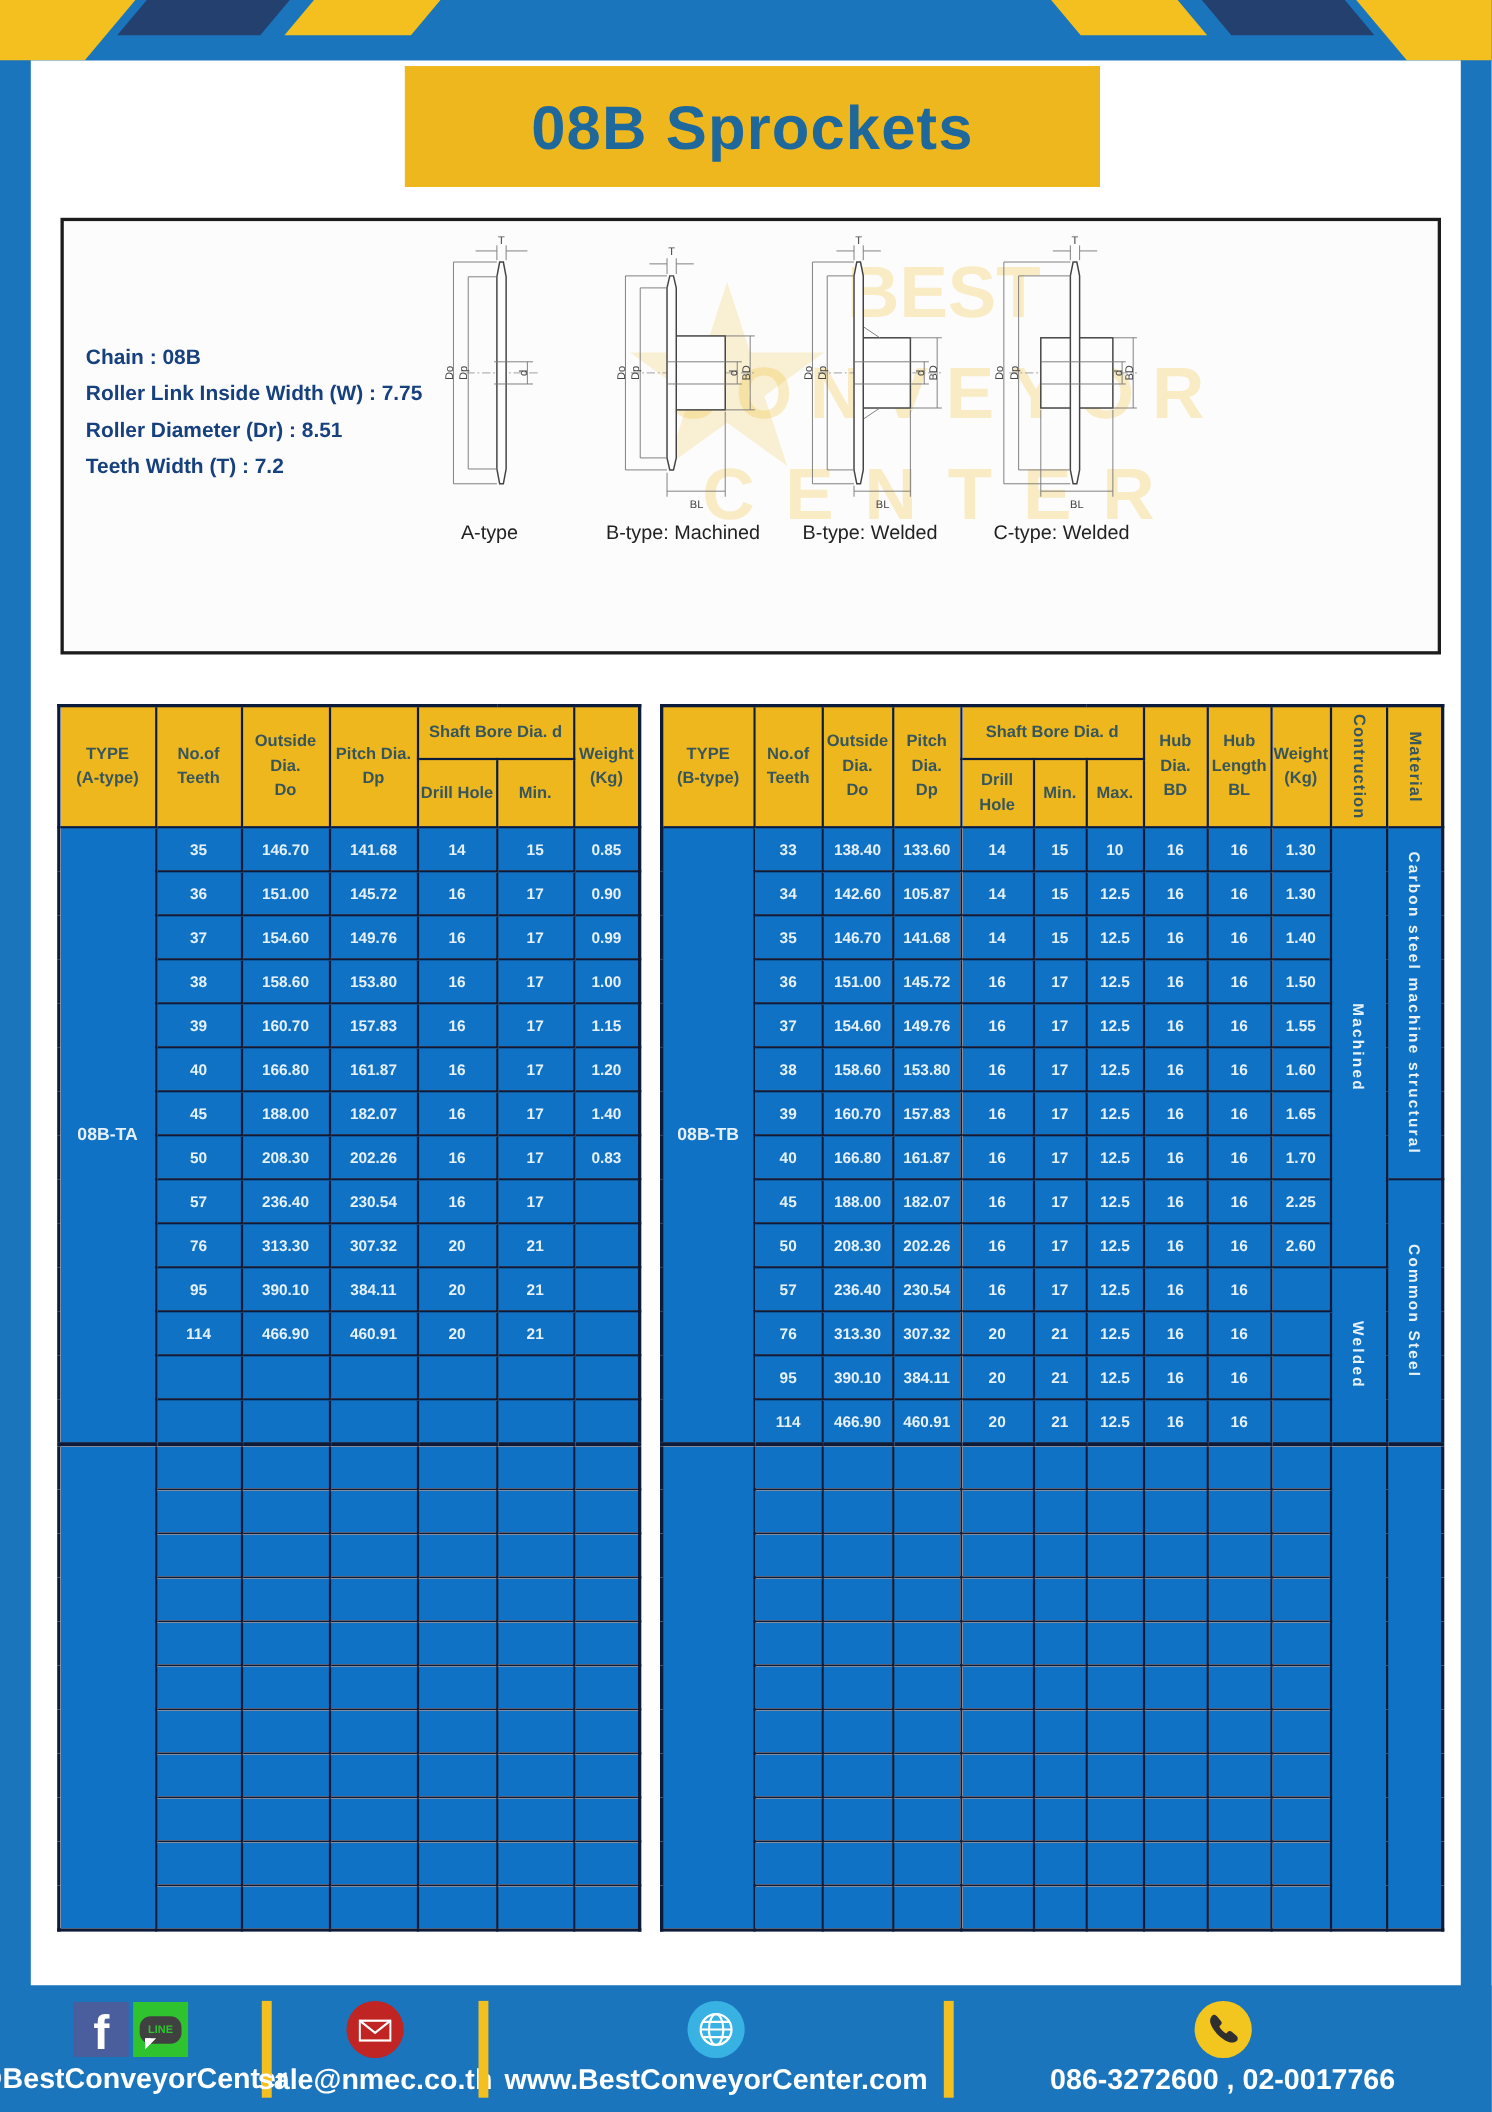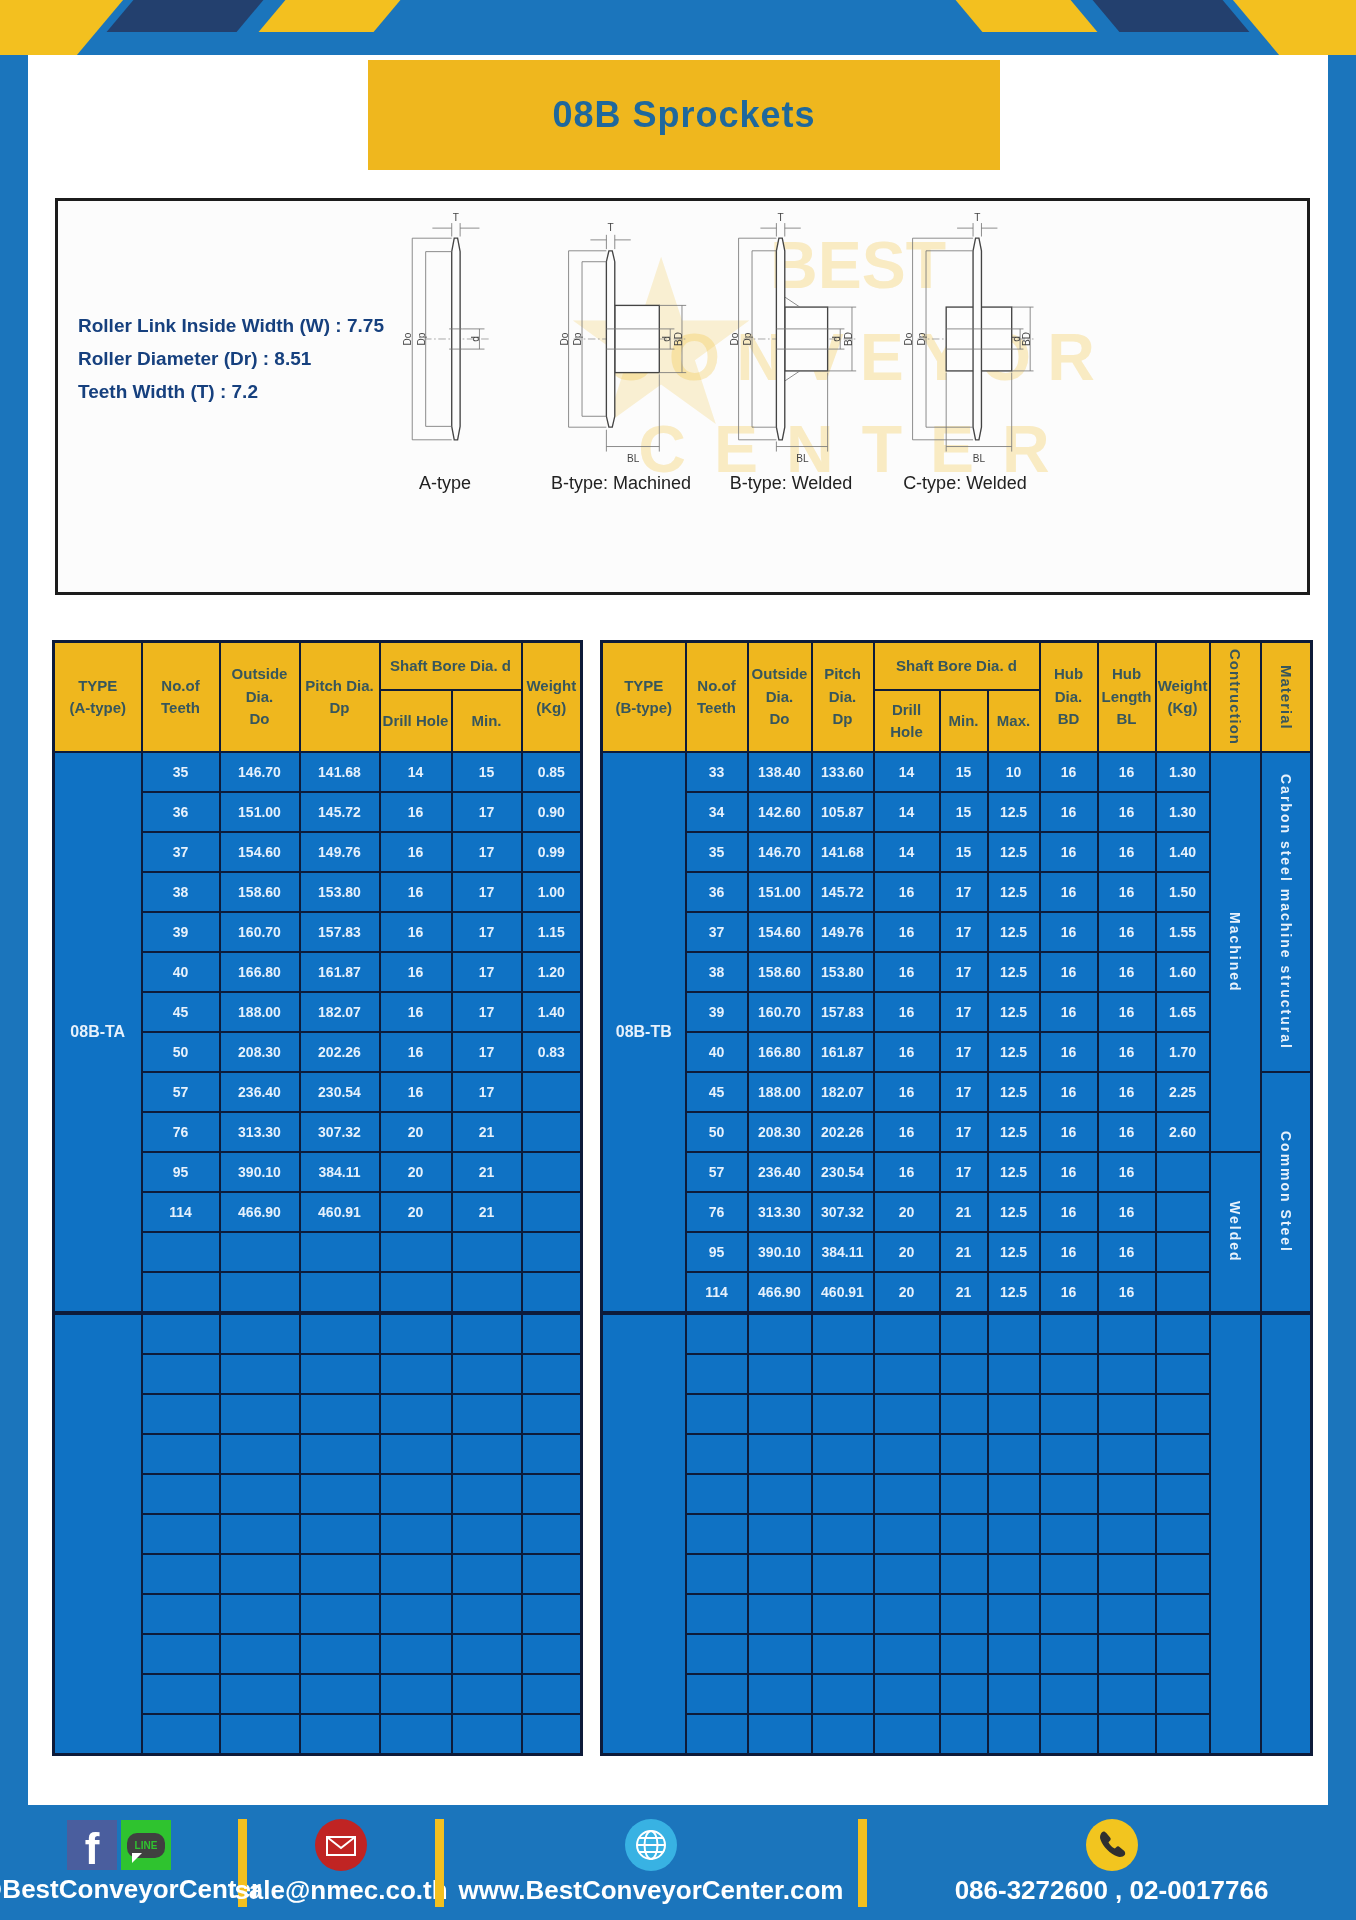--- a/index.html
+++ b/index.html
@@ -15,21 +15,21 @@
   .top-band{position:absolute;left:0;top:0;width:1356px;height:55px;background:var(--frame_blue);overflow:hidden;}
   .stripe{position:absolute;top:0;}
   .sk-l{transform:skewX(-40deg);}
   .sk-r{transform:skewX(40deg);}
   .yellow-stripe{background:var(--stripe_yellow);}
   .navy-stripe{background:var(--corner_navy);}
   
   .content{position:absolute;left:28px;top:55px;width:1300px;height:1750px;background:#ffffff;}
   .banner{position:absolute;left:340px;top:5px;width:632px;height:110px;background:var(--header_yellow);
           display:flex;align-items:center;justify-content:center;}
-  .banner h1{margin:0;font-size:36px;color:var(--title_text);letter-spacing:1px;font-weight:bold;}
+  .banner h1{margin:0;font-size:56px;color:var(--title_text);letter-spacing:1px;font-weight:bold;}
   
   .draw-box{position:absolute;left:27px;top:143px;width:1249px;height:391px;border:3px solid #1c1c1c;background:#fcfcfc;}
   .specs{position:absolute;left:20px;top:108px;width:430px;z-index:2;}
   .spec-line{font-size:19px;font-weight:bold;color:var(--specs_text);line-height:33px;white-space:nowrap;}
   .wm{position:absolute;left:420px;top:18px;width:760px;text-align:center;z-index:0;
       color:rgba(241,197,64,0.30);font-weight:bold;}
   .wm div{line-height:92px;font-size:66px;}
   .wm .wm2{letter-spacing:16px;}
   .wm .wm3{letter-spacing:28px;}
   .wm-star{position:absolute;left:500px;top:28px;font-size:230px;color:rgba(241,197,64,0.22);z-index:0;line-height:230px;}
@@ -102,20 +102,21 @@
 
   <div class="draw-box">
     <div class="wm-star">★</div>
     <div class="wm">
       <div class="wm1">BEST</div>
       <div class="wm2">CONVEYOR</div>
       <div class="wm3">CENTER</div>
     </div>
 
     <div class="specs">
+      <div class="spec-line">Chain  : 08B</div>
       <div class="spec-line">Roller Link Inside Width (W)  :  7.75</div>
       <div class="spec-line">Roller Diameter (Dr)  : 8.51</div>
       <div class="spec-line">Teeth Width (T)  :  7.2</div>
     </div>
 
     <div class="fig fig-a">
       <svg width="126" height="252" viewBox="0 0 150 300">
         <line class="cl" x1="50" y1="150" x2="128" y2="150"></line>
         <path class="part" d="M86 30 L90 30 L93 46 L93 254 L90 270 L86 270 L83 254 L83 46 Z"></path>
         <line class="dim" x1="80" y1="138" x2="96" y2="138"></line>

